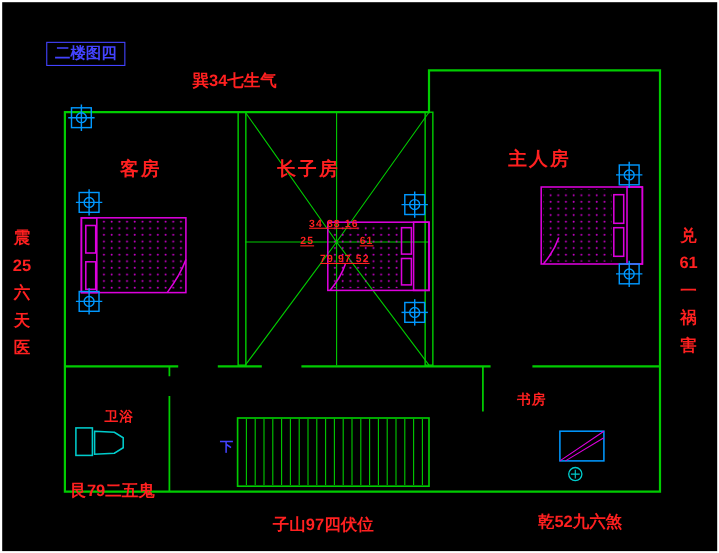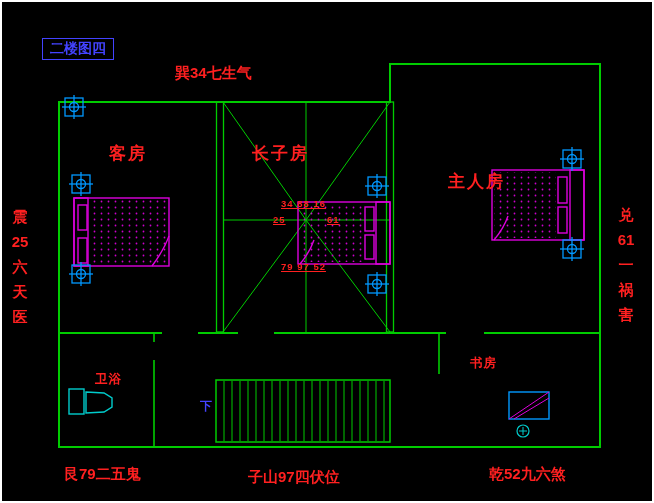--- a/index.html
+++ b/index.html
@@ -134,45 +134,45 @@
       <rect x="507" y="390" width="40" height="27" class="fixture" stroke-width="1.4"></rect>
       <path d="M507,417 L547,390 M512,417 L547,396" class="bed" stroke-width="1"></path>
       <circle cx="521" cy="429" r="6" class="cyanfix" stroke-width="1.2"></circle>
       <path d="M517,429 h8 M521,425 v8" class="cyanfix" stroke-width="1"></path>
     </g>
   </svg>
 
   <div class="title-box">二楼图四</div>
 
   <div class="lbl f16" style="left:173px;top:62px;">巽34七生气</div>
-  <div class="lbl f16" style="left:62px;top:463px;">艮79二五鬼</div>
+  <div class="lbl f16" style="left:62px;top:435px;">艮79二五鬼</div>
   <div class="lbl f16" style="left:246px;top:466px;">子山97四伏位</div>
   <div class="lbl f16" style="left:487px;top:463px;">乾52九六煞</div>
 
   <div class="vlabel" style="left:5px;top:202px;">
     <span>震</span>
     <span>25</span>
     <span>六</span>
     <span>天</span>
     <span>医</span>
   </div>
   <div class="vlabel" style="left:611px;top:200px;">
     <span>兑</span>
     <span>61</span>
     <span>一</span>
     <span>祸</span>
     <span>害</span>
   </div>
 
   <div class="lbl f17" style="left:107px;top:140px;">客房</div>
   <div class="lbl f17" style="left:250px;top:140px;">长子房</div>
-  <div class="lbl f17" style="left:446px;top:131px;margin-top:37px;">主人房</div>
+  <div class="lbl f17" style="left:460px;top:131px;">主人房</div>
   <div class="lbl f13" style="left:93px;top:346px;margin-top:23px;">卫浴</div>
   <div class="lbl f13" style="left:452px;top:353px;margin-left:16px;">书房</div>
 
   <div class="lbl f9" style="left:279px;top:196px;">34 88 16</div>
   <div class="lbl f9" style="left:271px;top:212px;">25</div>
   <div class="lbl f9" style="left:325px;top:212px;">61</div>
-  <div class="lbl f9" style="left:279px;top:228px;margin-top:31px;">79 97 52</div>
+  <div class="lbl f9" style="left:289px;top:228px;">79 97 52</div>
 
   <div class="stair-lbl" style="left:198px;top:396px;">下</div>
 
 </div>
 
 </body></html>

